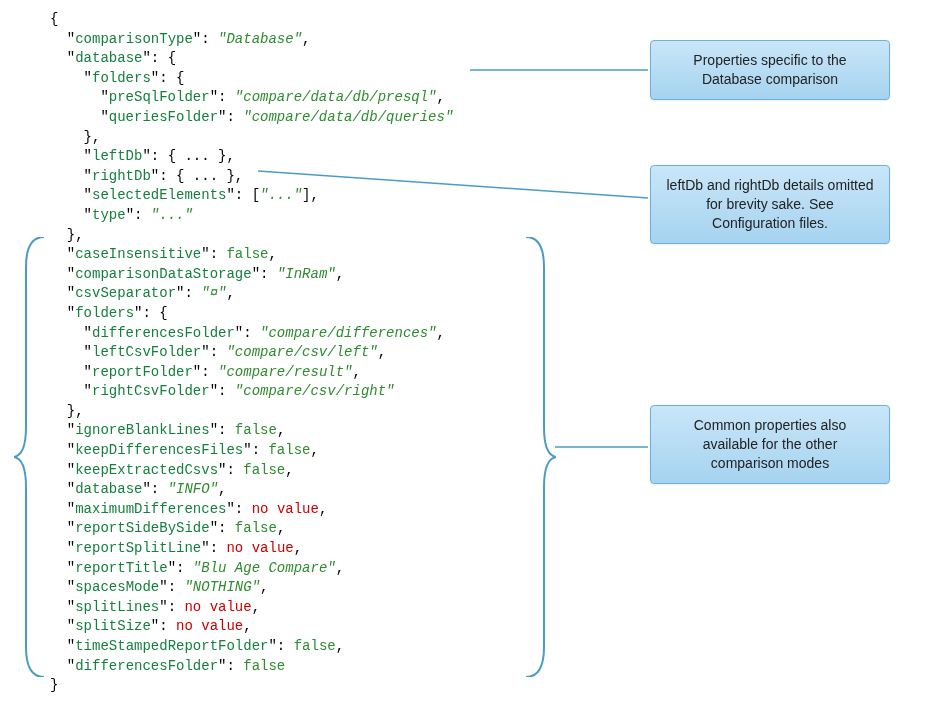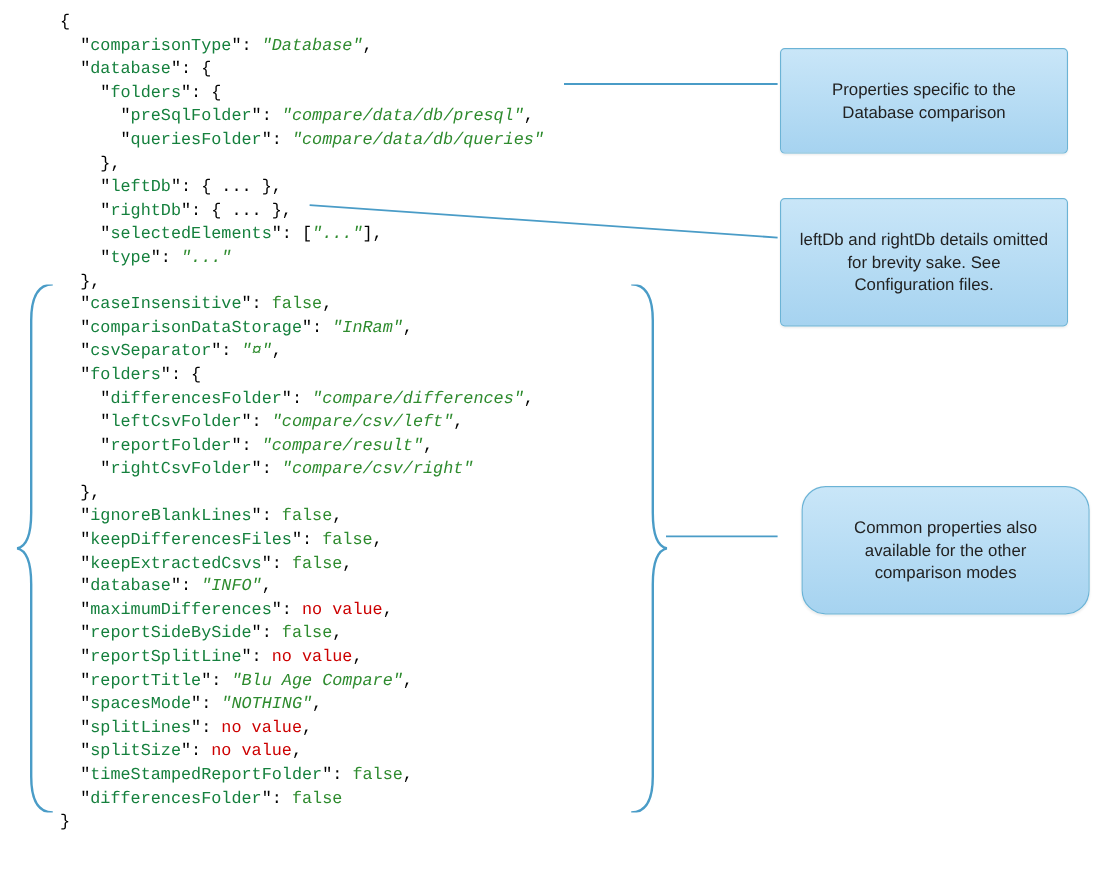--- a/index.html
+++ b/index.html
@@ -23,31 +23,31 @@
   .key { color: #15803d; }   
   .str { color: #2e8b2e; font-style: italic; } 
   .bool { color: #2e8b2e; }  
   .noval { color: #cc0000; text-align: center; }
 
   .callout {
     position: absolute;
     background: linear-gradient(#c9e6f8, #a6d3f0);
     border: 1px solid #6bb3d6;
     border-radius: 4px;
-    padding: 24px 14px;
+    padding: 10px 14px;
     font-family: "Segoe UI", Arial, sans-serif;
     font-size: 14px;
     color: #222;
     text-align: center;
     line-height: 1.35;
     box-shadow: 0 1px 2px rgba(0,0,0,0.08);
   }
   #callout1 { top: 40px; left: 650px; width: 210px; }
   #callout2 { top: 165px; left: 650px; width: 210px; }
-  #callout3 { top: 405px; left: 668px; width: 210px; border-radius: 20px; }
+  #callout3 { top: 405px; left: 650px; width: 210px; }
 
   svg.connector {
     position: absolute;
     pointer-events: none;
     overflow: visible;
   }
   .bracket {
     position: absolute;
     pointer-events: none;
   }

